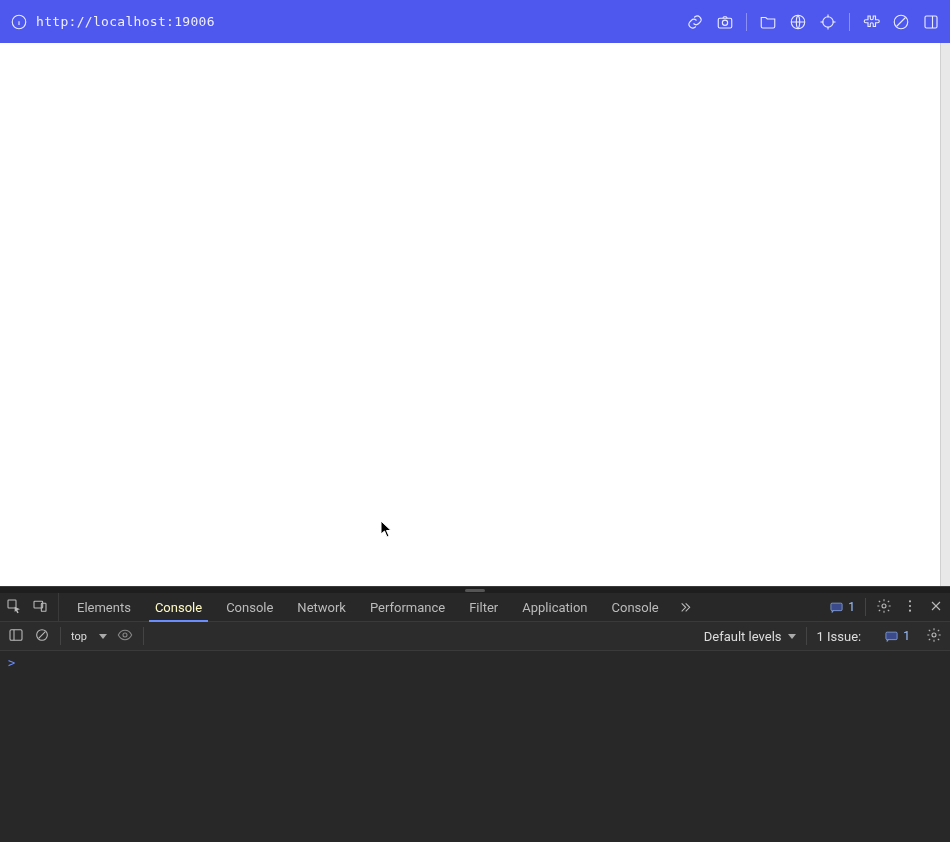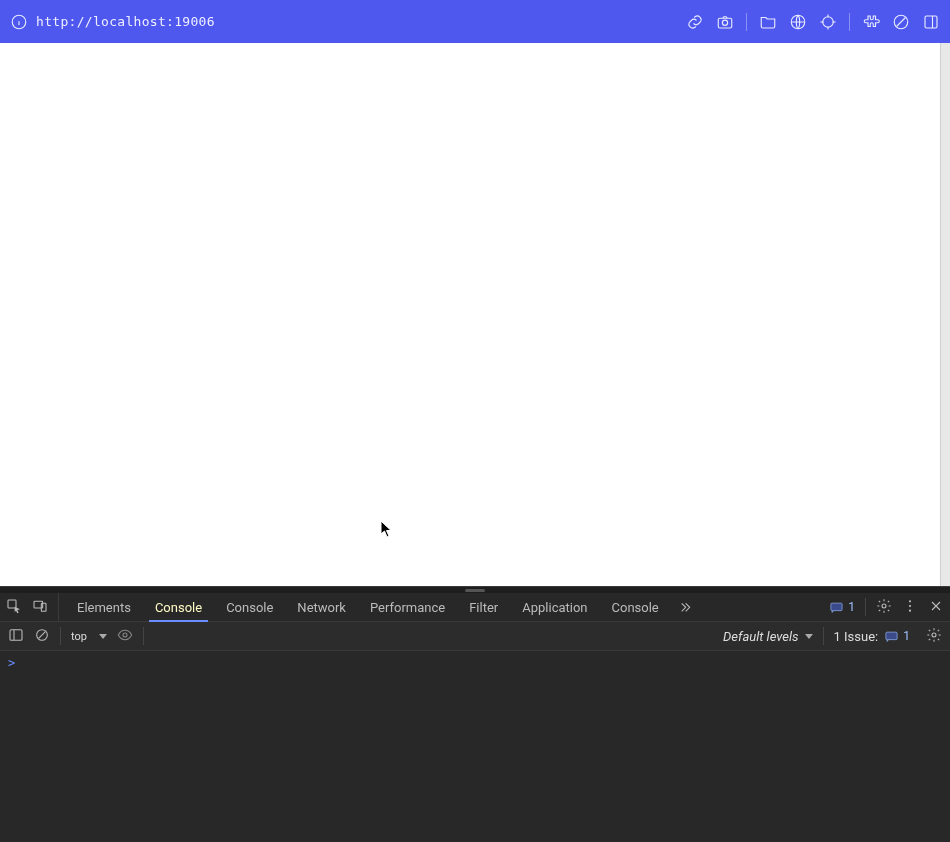--- a/index.html
+++ b/index.html
@@ -34,22 +34,22 @@
   .sep-v { width:1px; height:18px; background:#444; }
   .dt-ico svg { width:16px; height:16px; stroke:#bbb; stroke-width:1.6; fill:none; }
   .dt-ico.dim svg { stroke:#888; }
   
   .dt-toolbar { height:29px; display:flex; align-items:center; gap:10px; padding:0 8px; border-bottom:1px solid #3a3a3a; background:#2c2c2c; }
   .ctx { display:flex; align-items:center; gap:12px; color:#ddd; font-size:11px; cursor:default; }
   .ctx .caret { width:0; height:0; border-left:4px solid transparent; border-right:4px solid transparent; border-top:5px solid #aaa; }
   .filter-wrap { flex:0 0 508px; }
   .filter { width:100%; height:20px; background:#333; border:1px solid #555; color:#ccc; padding:1px 6px; font-size:12.5px; outline:none; border-radius:2px; }
   .filter::placeholder { color:#888; }
-  .lvls { margin-left:auto; display:flex; align-items:center; gap:6px; color:#ddd; font-size:13px;font-style:italic; }
-  .issues { display:flex; align-items:center; gap:6px; color:#ddd; font-size:13px; }
+  .lvls { margin-left:auto; display:flex; align-items:center; gap:6px; color:#ddd; font-size:13px; }
+  .issues { display:flex; align-items:center; gap:23px; color:#ddd; font-size:13px; }
   
   .dt-body { flex:1; background:#282828; padding:4px 8px; }
   .prompt { color:#6a8dff; font-family: Menlo, Consolas, monospace; font-size:12px; }
 </style>
 </head>
 <body>
 
 <div class="root">
 
   <div class="addr-bar">

